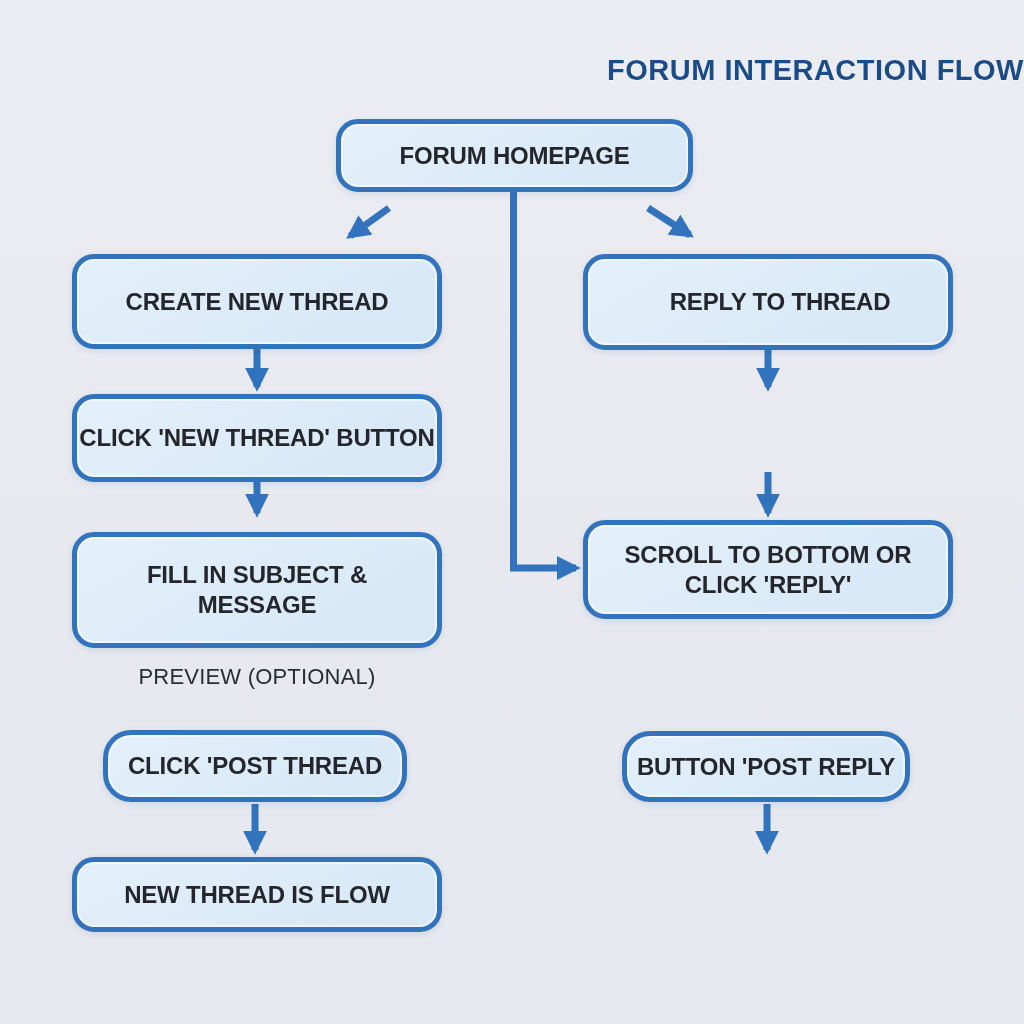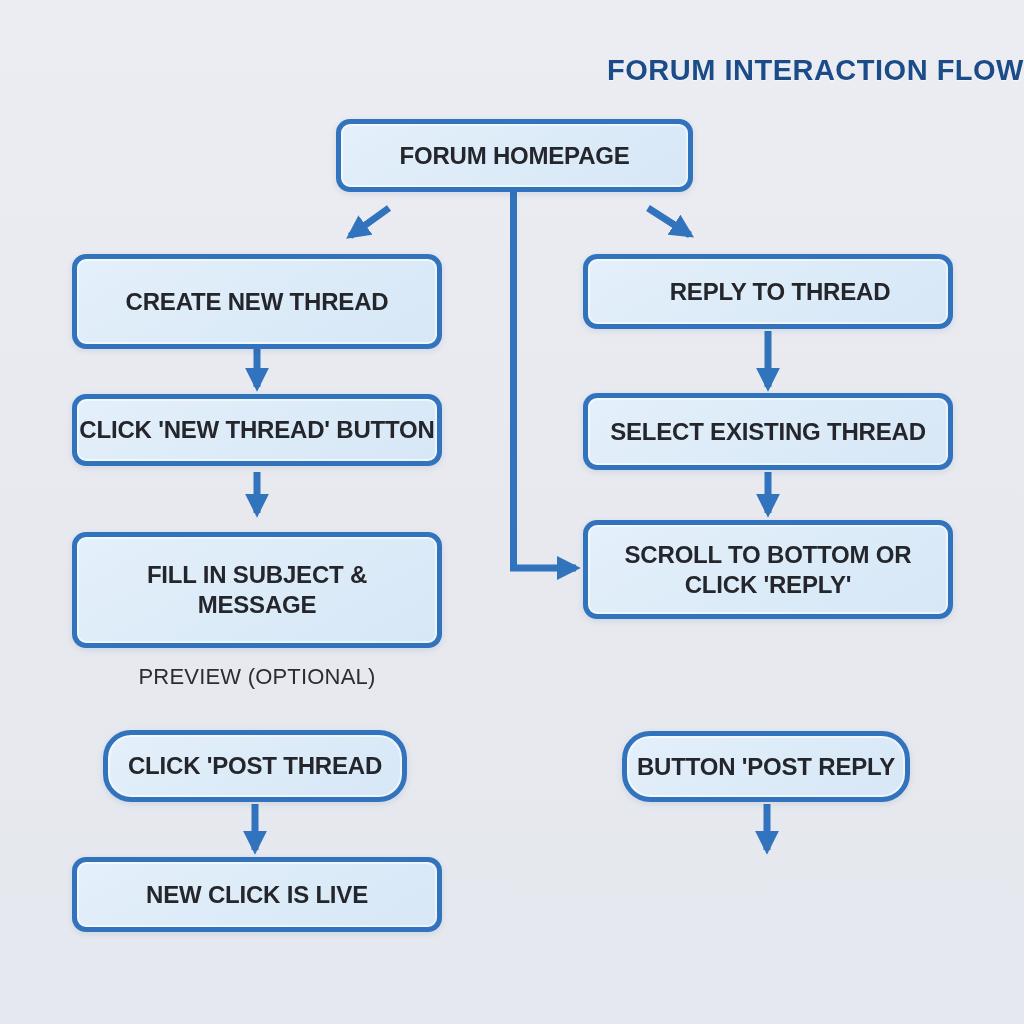--- a/index.html
+++ b/index.html
@@ -38,21 +38,21 @@
     stroke:var(--arrow);
     stroke-width:7;
     stroke-linejoin:miter;
   }
   svg.connectors #arrowhead path{fill:var(--arrow);}
   .node{
     position:absolute;
     box-sizing:border-box;
     background:linear-gradient(150deg,#e4f0fb 0%,#dcebf8 55%,#d7e7f6 100%);
     border:5px solid var(--box-border);
-    border-radius:14px;
+    border-radius:22px;
     box-shadow:inset 0 0 0 2px rgba(255,255,255,.55), 0 2px 6px rgba(40,70,120,.12);
     display:flex;align-items:center;justify-content:center;
     text-align:center;
     color:var(--box-text);
     font-size:24px;font-weight:700;letter-spacing:-.2px;
     line-height:1.25;
   }
   .node span{white-space:nowrap;}
   .node.wrap span{white-space:normal;display:inline-block;}
   .node.n-fill span{max-width:252px;}
@@ -90,31 +90,28 @@
   </svg>
 
   <div class="node" style="left:336px;top:119px;width:357px;height:73px;">
     <span>FORUM HOMEPAGE</span>
   </div>
 
   <div class="node" style="left:72px;top:254px;width:370px;height:95px;">
     <span>CREATE NEW THREAD</span>
   </div>
 
-  <div class="node" style="left:583px;top:254px;width:370px;height:75px;padding-left:24px;">
+  <div class="node" style="left:583px;top:254px;width:370px;height:96px;padding-left:24px;">
     <span>REPLY TO THREAD</span>
   </div>
 
-  <div class="node" style="left:72px;top:394px;width:370px;height:72px;">
+  <div class="node" style="left:72px;top:394px;width:370px;height:88px;">
     <span>CLICK 'NEW THREAD' BUTTON</span>
   </div>
 
-  <div class="node" style="left:583px;top:393px;width:370px;height:77px;">
-    <span>SELECT EXISTING THREAD</span>
-  </div>
 
   <div class="node wrap n-fill" style="left:72px;top:520px;width:370px;height:116px;margin-top:12px;">
     <span>FILL IN SUBJECT &amp; MESSAGE</span>
   </div>
 
   <div class="node wrap n-scroll" style="left:583px;top:520px;width:370px;height:99px;">
     <span>SCROLL TO BOTTOM OR CLICK 'REPLY'</span>
   </div>
 
   <div class="note" style="left:72px;top:664px;width:370px;">PREVIEW (OPTIONAL)</div>
@@ -122,17 +119,17 @@
 
   <div class="node small" style="left:103px;top:730px;width:304px;height:72px;">
     <span>CLICK 'POST THREAD</span>
   </div>
 
   <div class="node small" style="left:622px;top:731px;width:288px;height:71px;">
     <span>BUTTON 'POST REPLY</span>
   </div>
 
   <div class="node" style="left:72px;top:857px;width:370px;height:75px;">
-    <span>NEW CLICK IS LIVE</span>
+    <span>NEW THREAD IS FLOW</span>
   </div>
 
 
 </div>
 
 </body></html>

